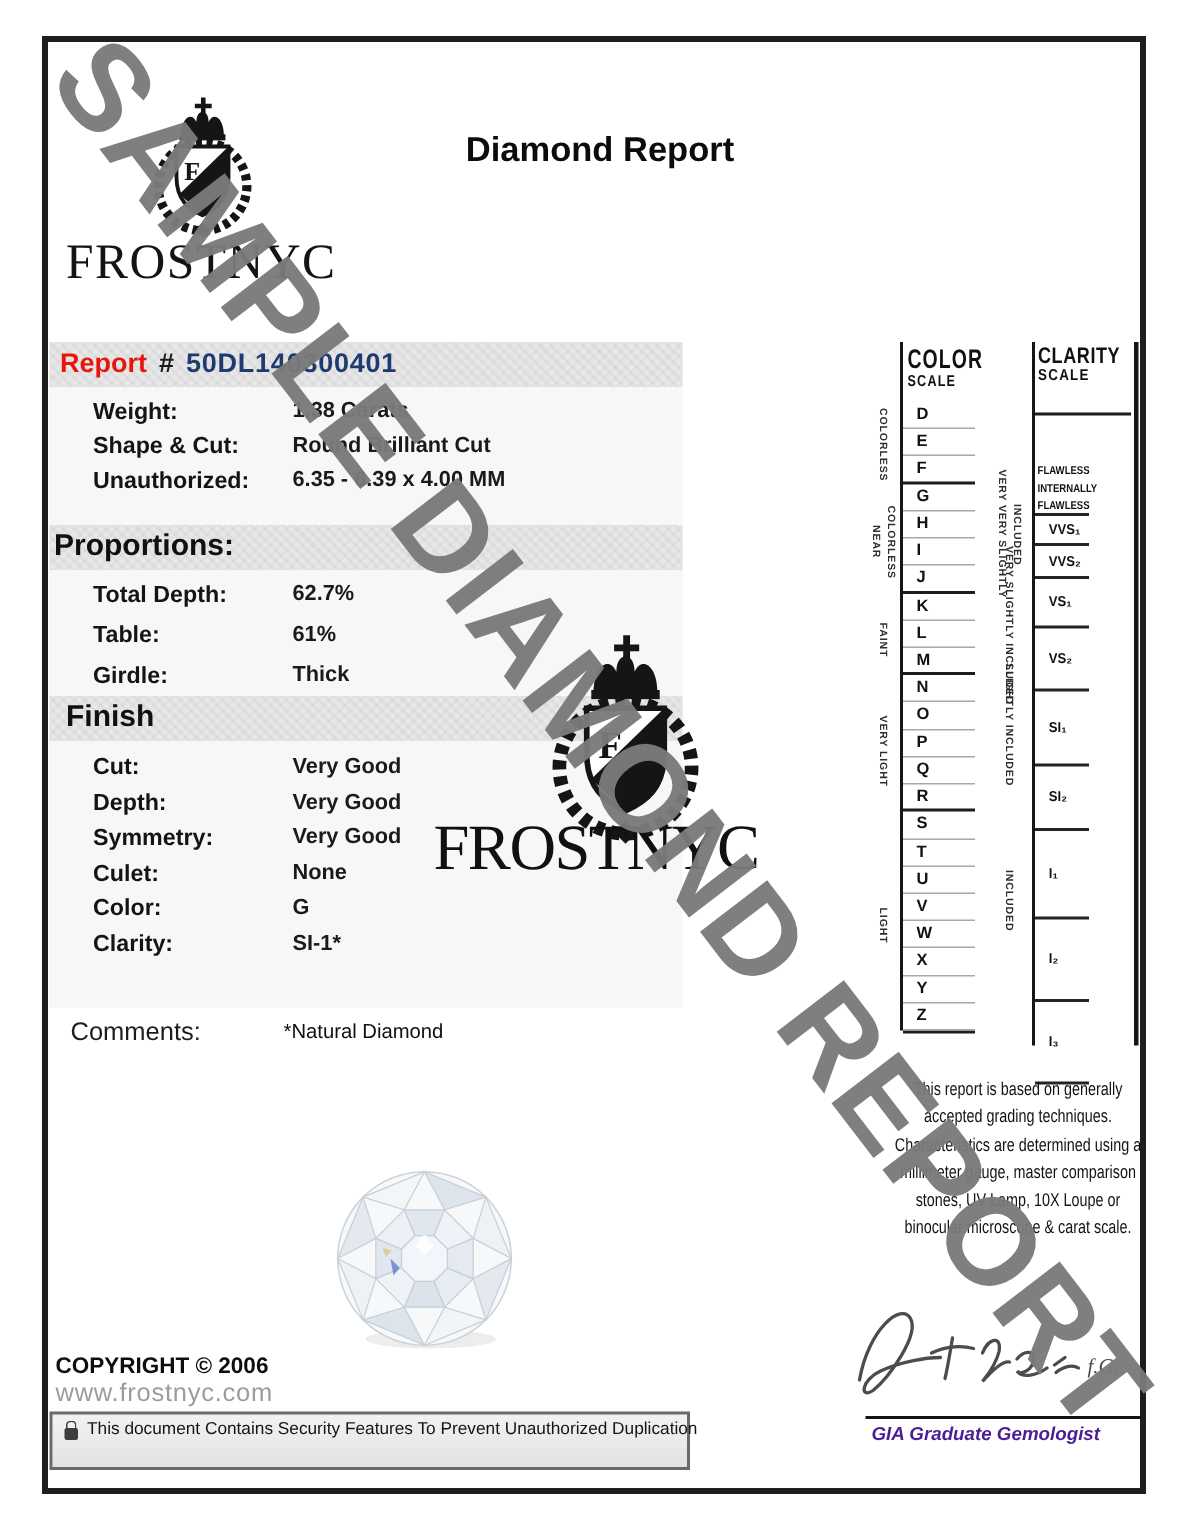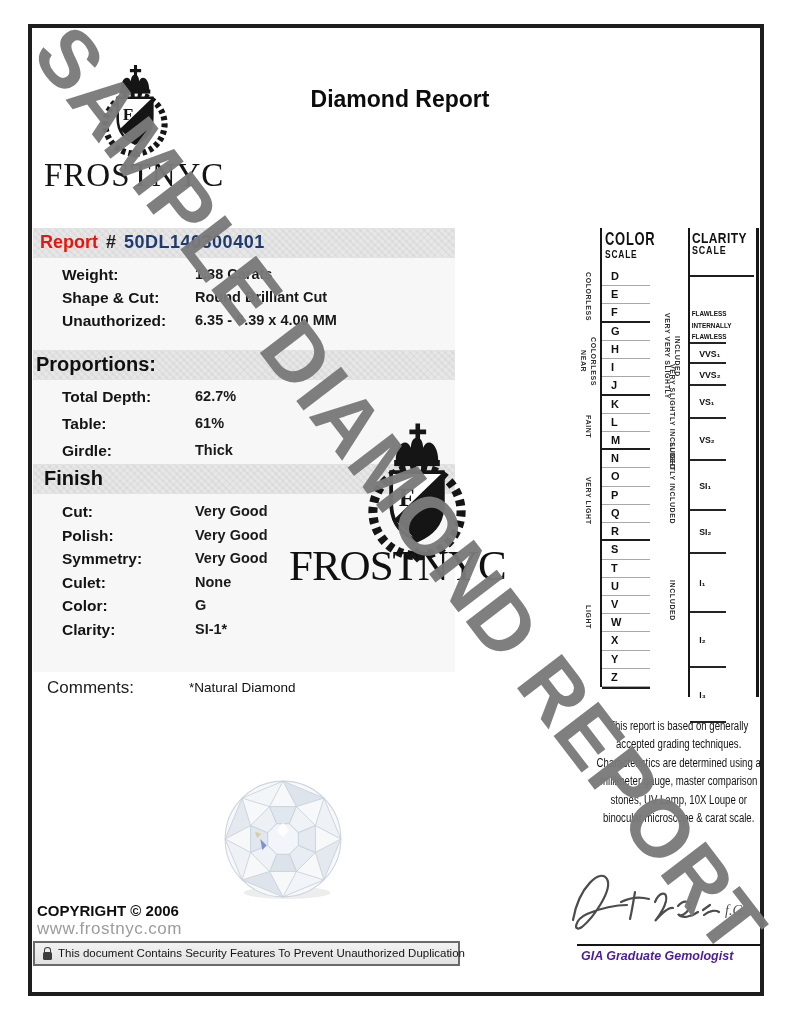--- a/index.html
+++ b/index.html
@@ -72,21 +72,21 @@
   .sig-svg{left:563px;top:858px;width:208px;height:86px;}
   .sig-line{left:577px;top:944px;width:184px;height:2px;background:#141414;}
   .sig-caption{left:581px;top:949px;font-size:12.5px;font-weight:bold;font-style:italic;color:#4c1d95;}
 
   
   .gem{left:221px;top:777px;width:124px;height:124px;}
 
   
   .copyright{left:37px;top:902px;font-size:15px;font-weight:bold;color:#0e0e0e;}
   .website{left:37px;top:919px;font-size:17px;letter-spacing:.5px;color:#9c9c9c;}
-  .security-bar{left:33px;top:941px;width:427px;height:25px;box-sizing:border-box;border:2px solid #6a6a6a;
+  .security-bar{left:33px;top:941px;width:427px;height:39px;box-sizing:border-box;border:2px solid #6a6a6a;
                 background:linear-gradient(#f2f2f2,#e2e2e2);text-decoration:underline;}
   .security-text{position:absolute;left:23px;top:4px;font-size:11.5px;color:#141414;white-space:nowrap;}
   .lock{position:absolute;left:8px;top:9px;width:9px;height:8px;background:#3d3d3d;border-radius:1.5px;}
   .lock::before{content:'';position:absolute;left:1px;top:-5px;width:5px;height:5px;border:1.6px solid #3d3d3d;border-bottom:none;border-radius:50% 50% 0 0;}
 
   
   .watermark{left:400px;top:490px;transform:translate(-50%,-50%) rotate(52.5deg);
              font-size:82px;font-weight:bold;letter-spacing:1px;white-space:nowrap;
              color:#7a7a7a;z-index:60;opacity:.96;}
 </style>
@@ -147,21 +147,21 @@
   <span class="val">Thick</span>
 </div>
 
 <div class="abs bar bar-finish"></div>
 <div class="abs section-heading h-finish">Finish</div>
 <div class="abs row" style="top:503px">
   <span class="lbl">Cut:</span>
   <span class="val">Very Good</span>
 </div>
 <div class="abs row" style="top:527px">
-  <span class="lbl">Polish:</span>
+  <span class="lbl">Depth:</span>
   <span class="val">Very Good</span>
 </div>
 <div class="abs row" style="top:550px">
   <span class="lbl">Symmetry:</span>
   <span class="val">Very Good</span>
 </div>
 <div class="abs row" style="top:574px">
   <span class="lbl">Culet:</span>
   <span class="val">None</span>
 </div>

